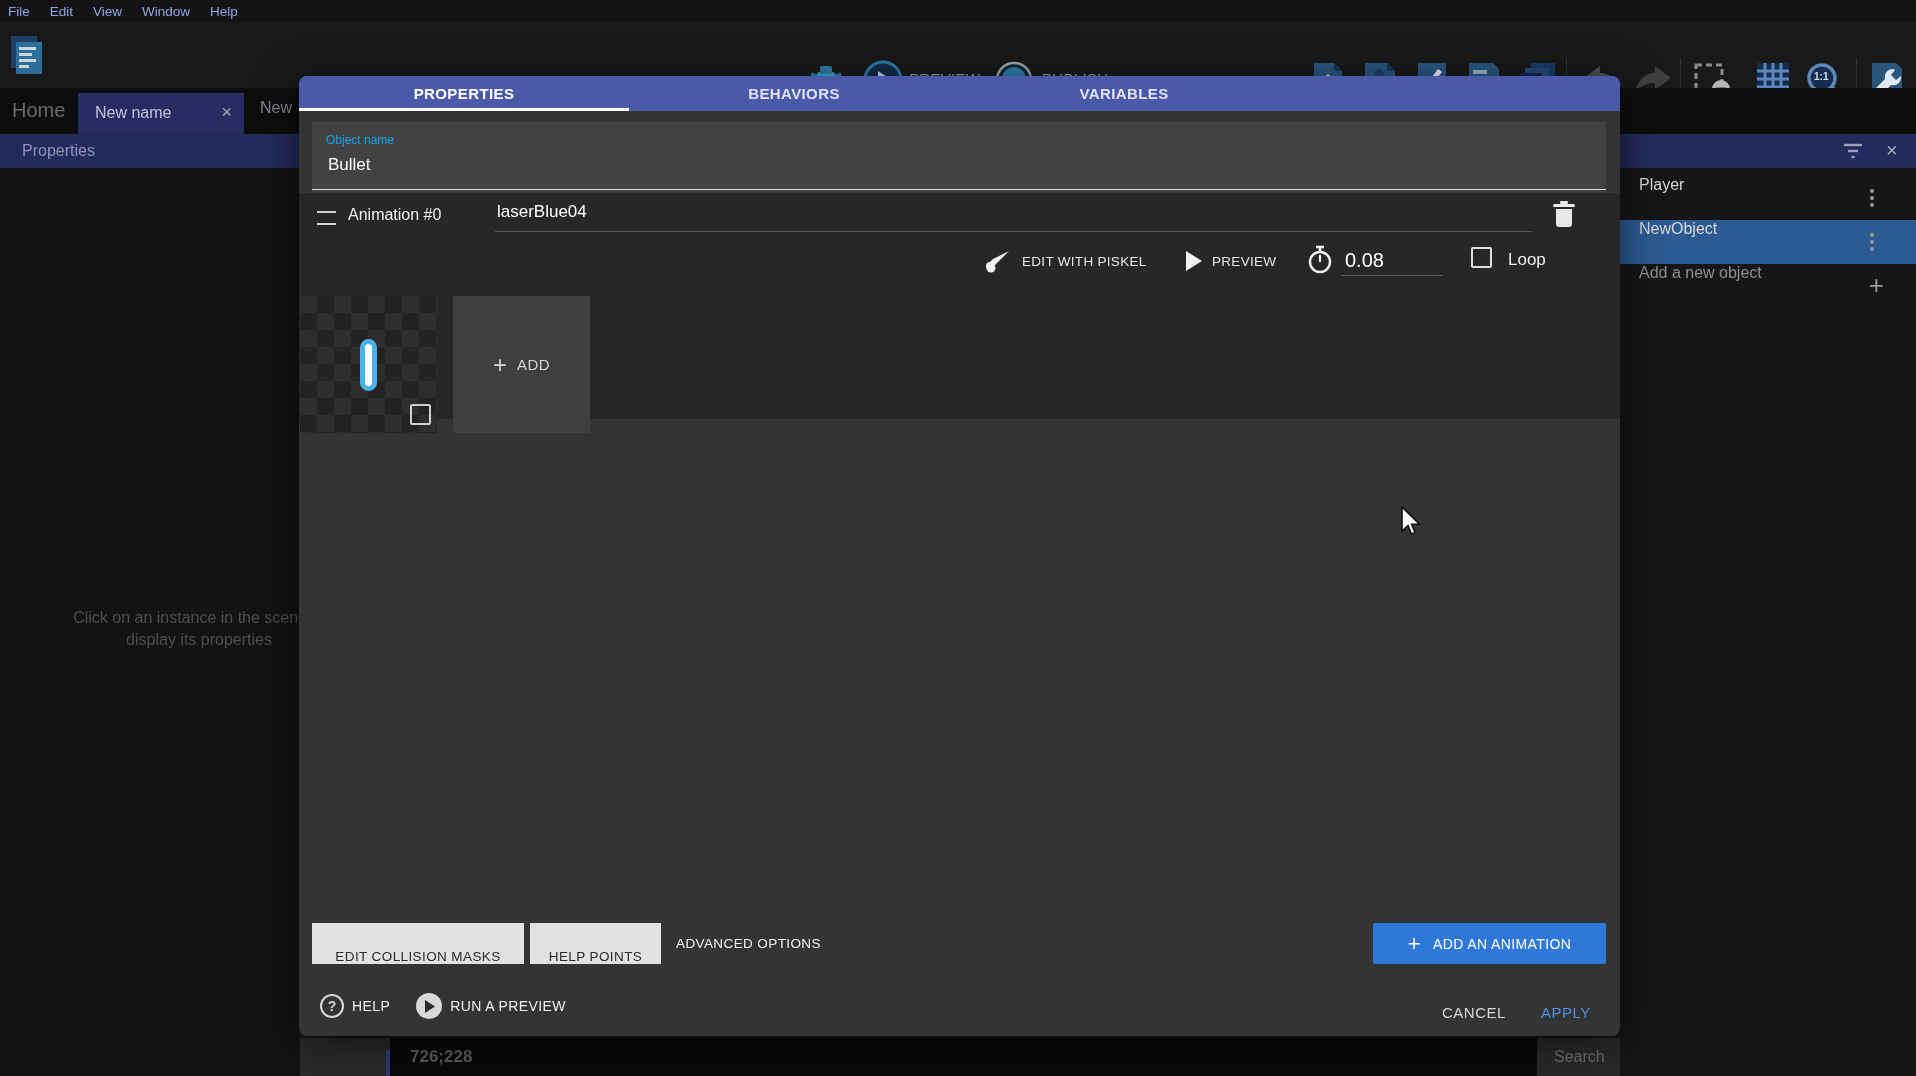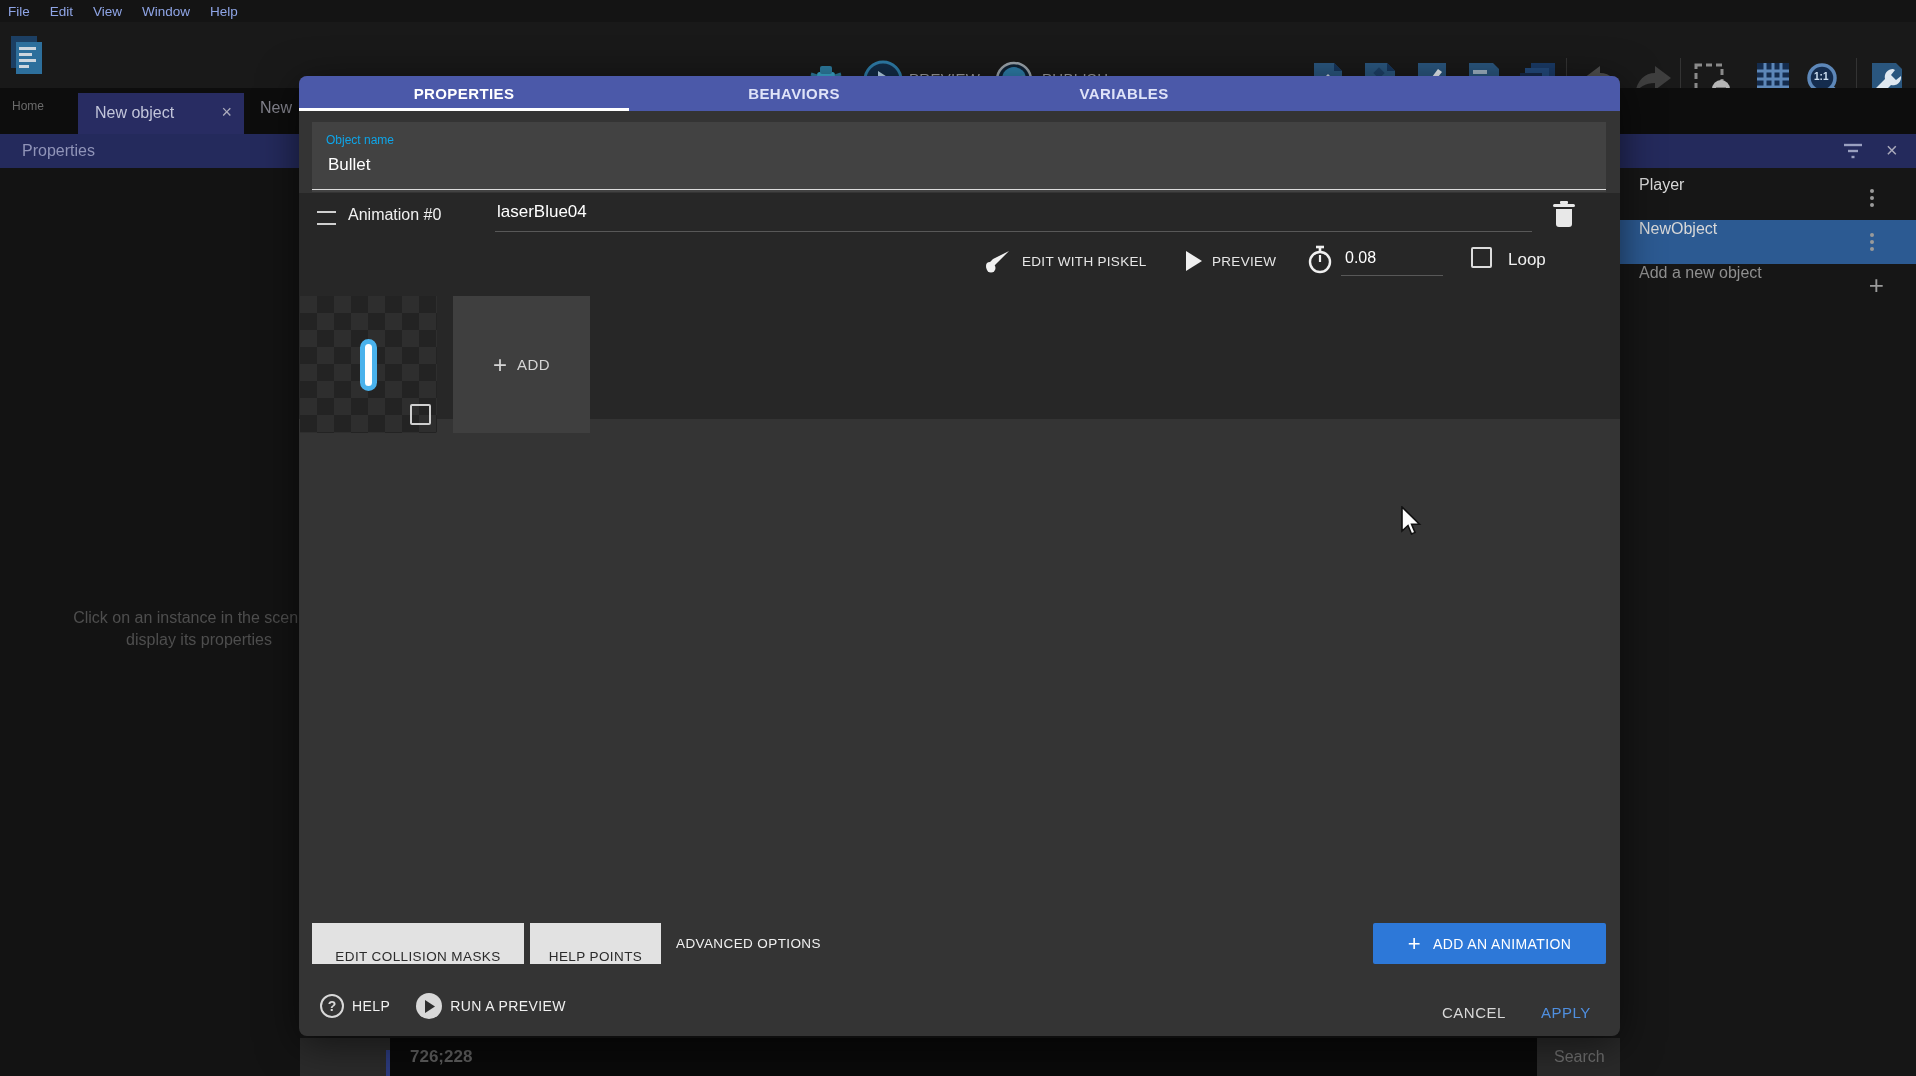--- a/index.html
+++ b/index.html
@@ -10,21 +10,21 @@
   
   #menubar{left:0;top:0;width:100%;height:22px;background:#141414;display:flex;align-items:center;
            padding-left:8px;gap:20px;box-sizing:border-box;}
   .menu-item{color:#8fa5e6;font-size:13.5px;cursor:default;}
   
   #toolbar{left:0;top:22px;width:100%;height:66px;background:#191919;}
   .tb-label{color:#9c9c9c;font-size:15px;letter-spacing:.3px;}
   .tb-divider{width:1px;height:40px;background:#333;}
   
   #tabstrip{left:0;top:88px;width:100%;height:46px;background:#0d0d0d;}
-  .tab-home{color:#6a6a6a;font-size:12px;}
+  .tab-home{color:#6a6a6a;font-size:20px;}
   .tab-active{background:#282c62;color:#c2c5da;font-size:16px;}
   .tab-partial{color:#83838d;font-size:16px;}
   
   .panel-header{background:#242a5c;height:34px;}
   .panel-title{color:#9094b8;font-size:16px;}
   #left-panel{left:0;top:134px;width:300px;height:942px;background:#131313;z-index:1;}
   #right-panel{left:1620px;top:134px;width:296px;height:942px;background:#161616;z-index:1;}
   .hint{color:#4e4e4e;font-size:16px;line-height:22px;text-align:center;}
   .obj-row{height:44px;display:flex;padding-left:19px;box-sizing:border-box;
            color:#d8d8d8;font-size:16px;position:relative;}
@@ -174,21 +174,21 @@
     <div class="abs tb-divider" style="left:1856px;top:36px"></div>
     <svg class="abs" style="left:1868px;top:39px" width="38" height="38" viewBox="0 0 38 38">
       <path d="M4 2 H28 L34 8 V36 H4 Z" fill="#2a567e"></path>
       <path d="M25 8 a8 8 0 0 0 -8 10 L8 27 a4 4 0 0 0 6 6 L23 24 a8 8 0 0 0 10 -9 l-5 4 -5 -5 4 -5 Z" fill="#dfe8f0"></path>
     </svg>
   </div>
 
   <div id="tabstrip" class="abs">
     <span class="abs tab-home" style="left:12px;top:11px">Home</span>
     <div class="abs tab-active" style="left:78px;top:5px;width:166px;height:41px">
-      <span class="abs" style="left:17px;top:11px">New object</span>
+      <span class="abs" style="left:17px;top:11px">New name</span>
       <span class="abs" style="right:12px;top:9px;color:#aab;font-size:18px">×</span>
     </div>
     <span class="abs tab-partial" style="left:260px;top:11px">New</span>
   </div>
 
   <div id="left-panel" class="abs">
     <div class="panel-header row" style="padding-left:22px">
       <span class="panel-title">Properties</span>
     </div>
     <div class="abs hint" style="left:8px;top:473px;width:382px">
@@ -285,21 +285,21 @@
       <svg class="abs" style="left:886px;top:57px" width="18" height="22" viewBox="0 0 18 22">
         <path d="M1 1 L17 11 L1 21 Z" fill="#f0f0f0"></path>
       </svg>
       <span class="abs ctl-label" style="left:913px;top:61px">PREVIEW</span>
       <svg class="abs" style="left:1008px;top:52px" width="26" height="30" viewBox="0 0 26 30">
         <circle cx="13" cy="17" r="10" fill="none" stroke="#f0f0f0" stroke-width="2.4"></circle>
         <line x1="13" y1="17" x2="13" y2="10" stroke="#f0f0f0" stroke-width="2.2"></line>
         <line x1="9" y1="2" x2="17" y2="2" stroke="#f0f0f0" stroke-width="2.6"></line>
         <line x1="13" y1="2" x2="13" y2="6" stroke="#f0f0f0" stroke-width="2.6"></line>
       </svg>
-      <input class="abs field-input" style="left: 1044px; top: 55px; width: 96px; font-size: 16px;" value="0.08">
+      <input class="abs field-input" style="left: 1044px; top: 55px; width: 96px; font-size: 20px;" value="0.08">
       <div class="abs" style="left:1042px;top:82px;width:102px;height:1px;background:#585858"></div>
       <div class="abs checkbox" style="left:1172px;top:54px"></div>
       <span class="abs" style="left:1209px;top:57px;color:#f0f0f0;font-size:17px">Loop</span>
 
       <div class="abs checker" style="left:1px;top:103px;width:137px;height:137px">
         <div class="abs" style="left:60px;top:43px;width:17px;height:52px;border-radius:9px;background:#fff;border:5px solid #49b2ec;box-sizing:border-box"></div>
         <div class="abs" style="right:6px;bottom:8px;width:21px;height:21px;border:2.5px solid #cfcfcf;border-radius:2px;box-sizing:border-box"></div>
       </div>
       <div class="abs" style="left:154px;top:103px;width:137px;height:137px;background:#3f3f3f;display:flex;align-items:center;justify-content:center;gap:10px;cursor:pointer">
         <span style="color:#d5d5d5;font-size:24px;font-weight:300">+</span>

